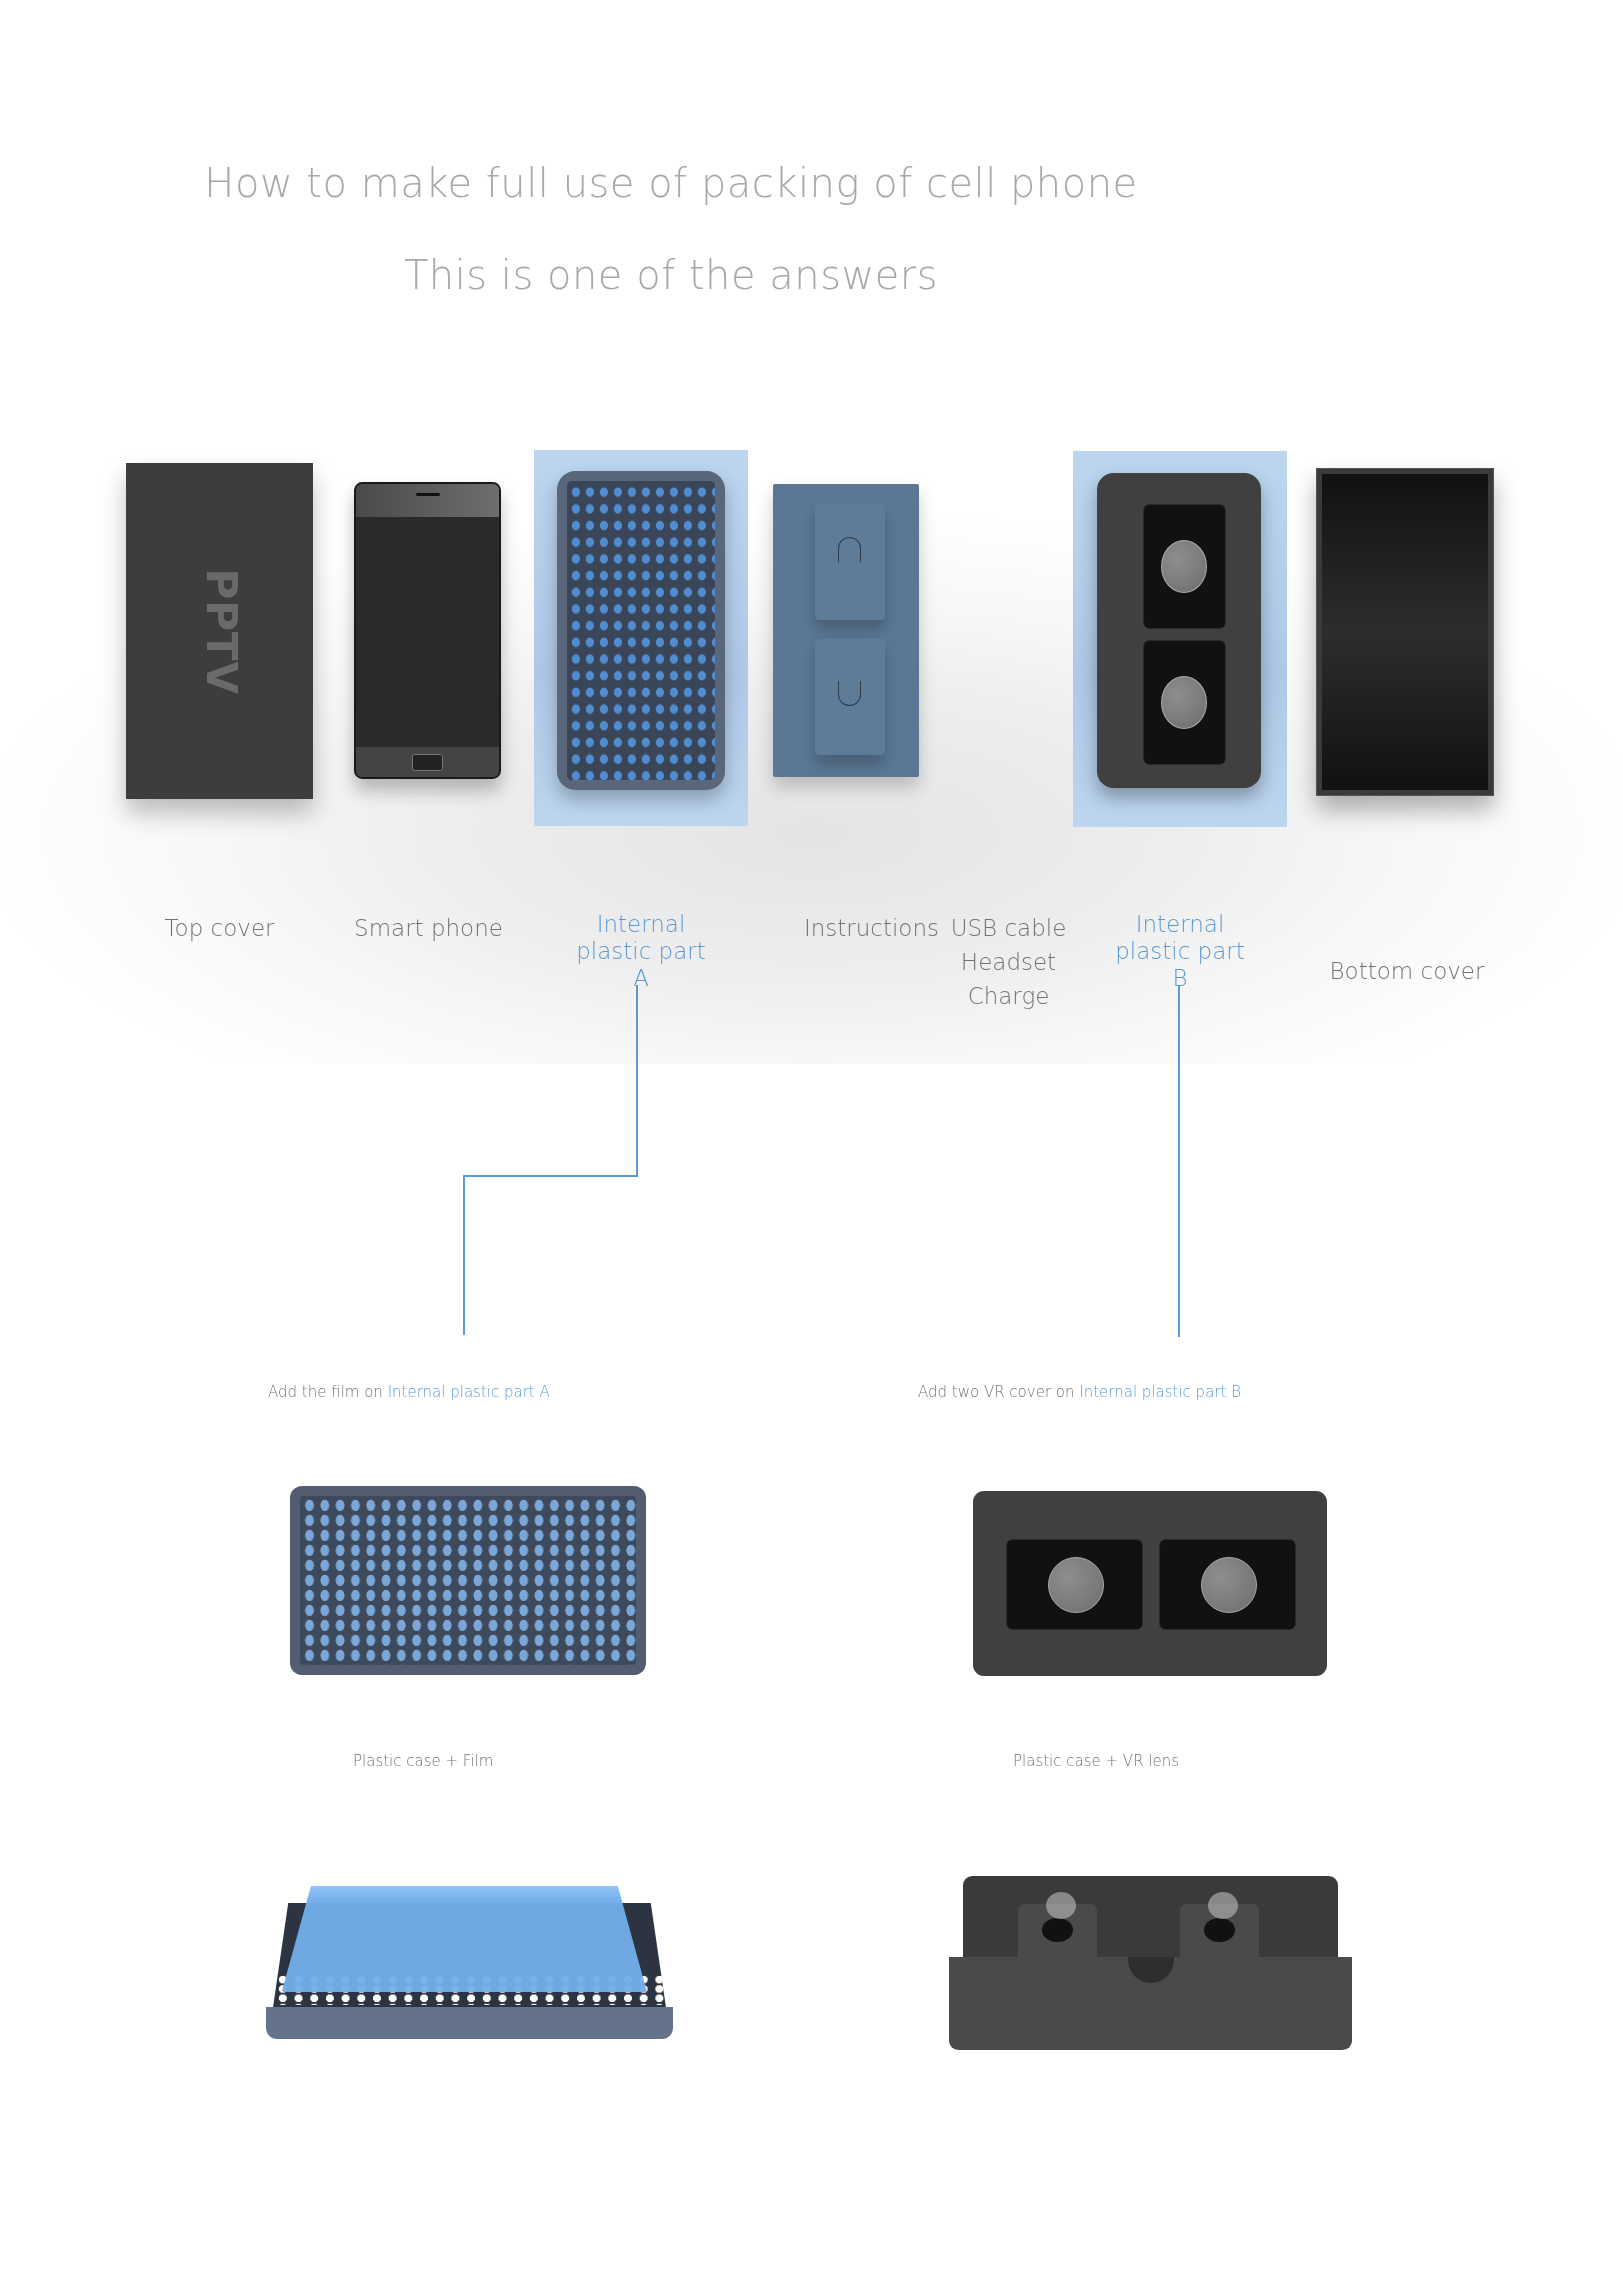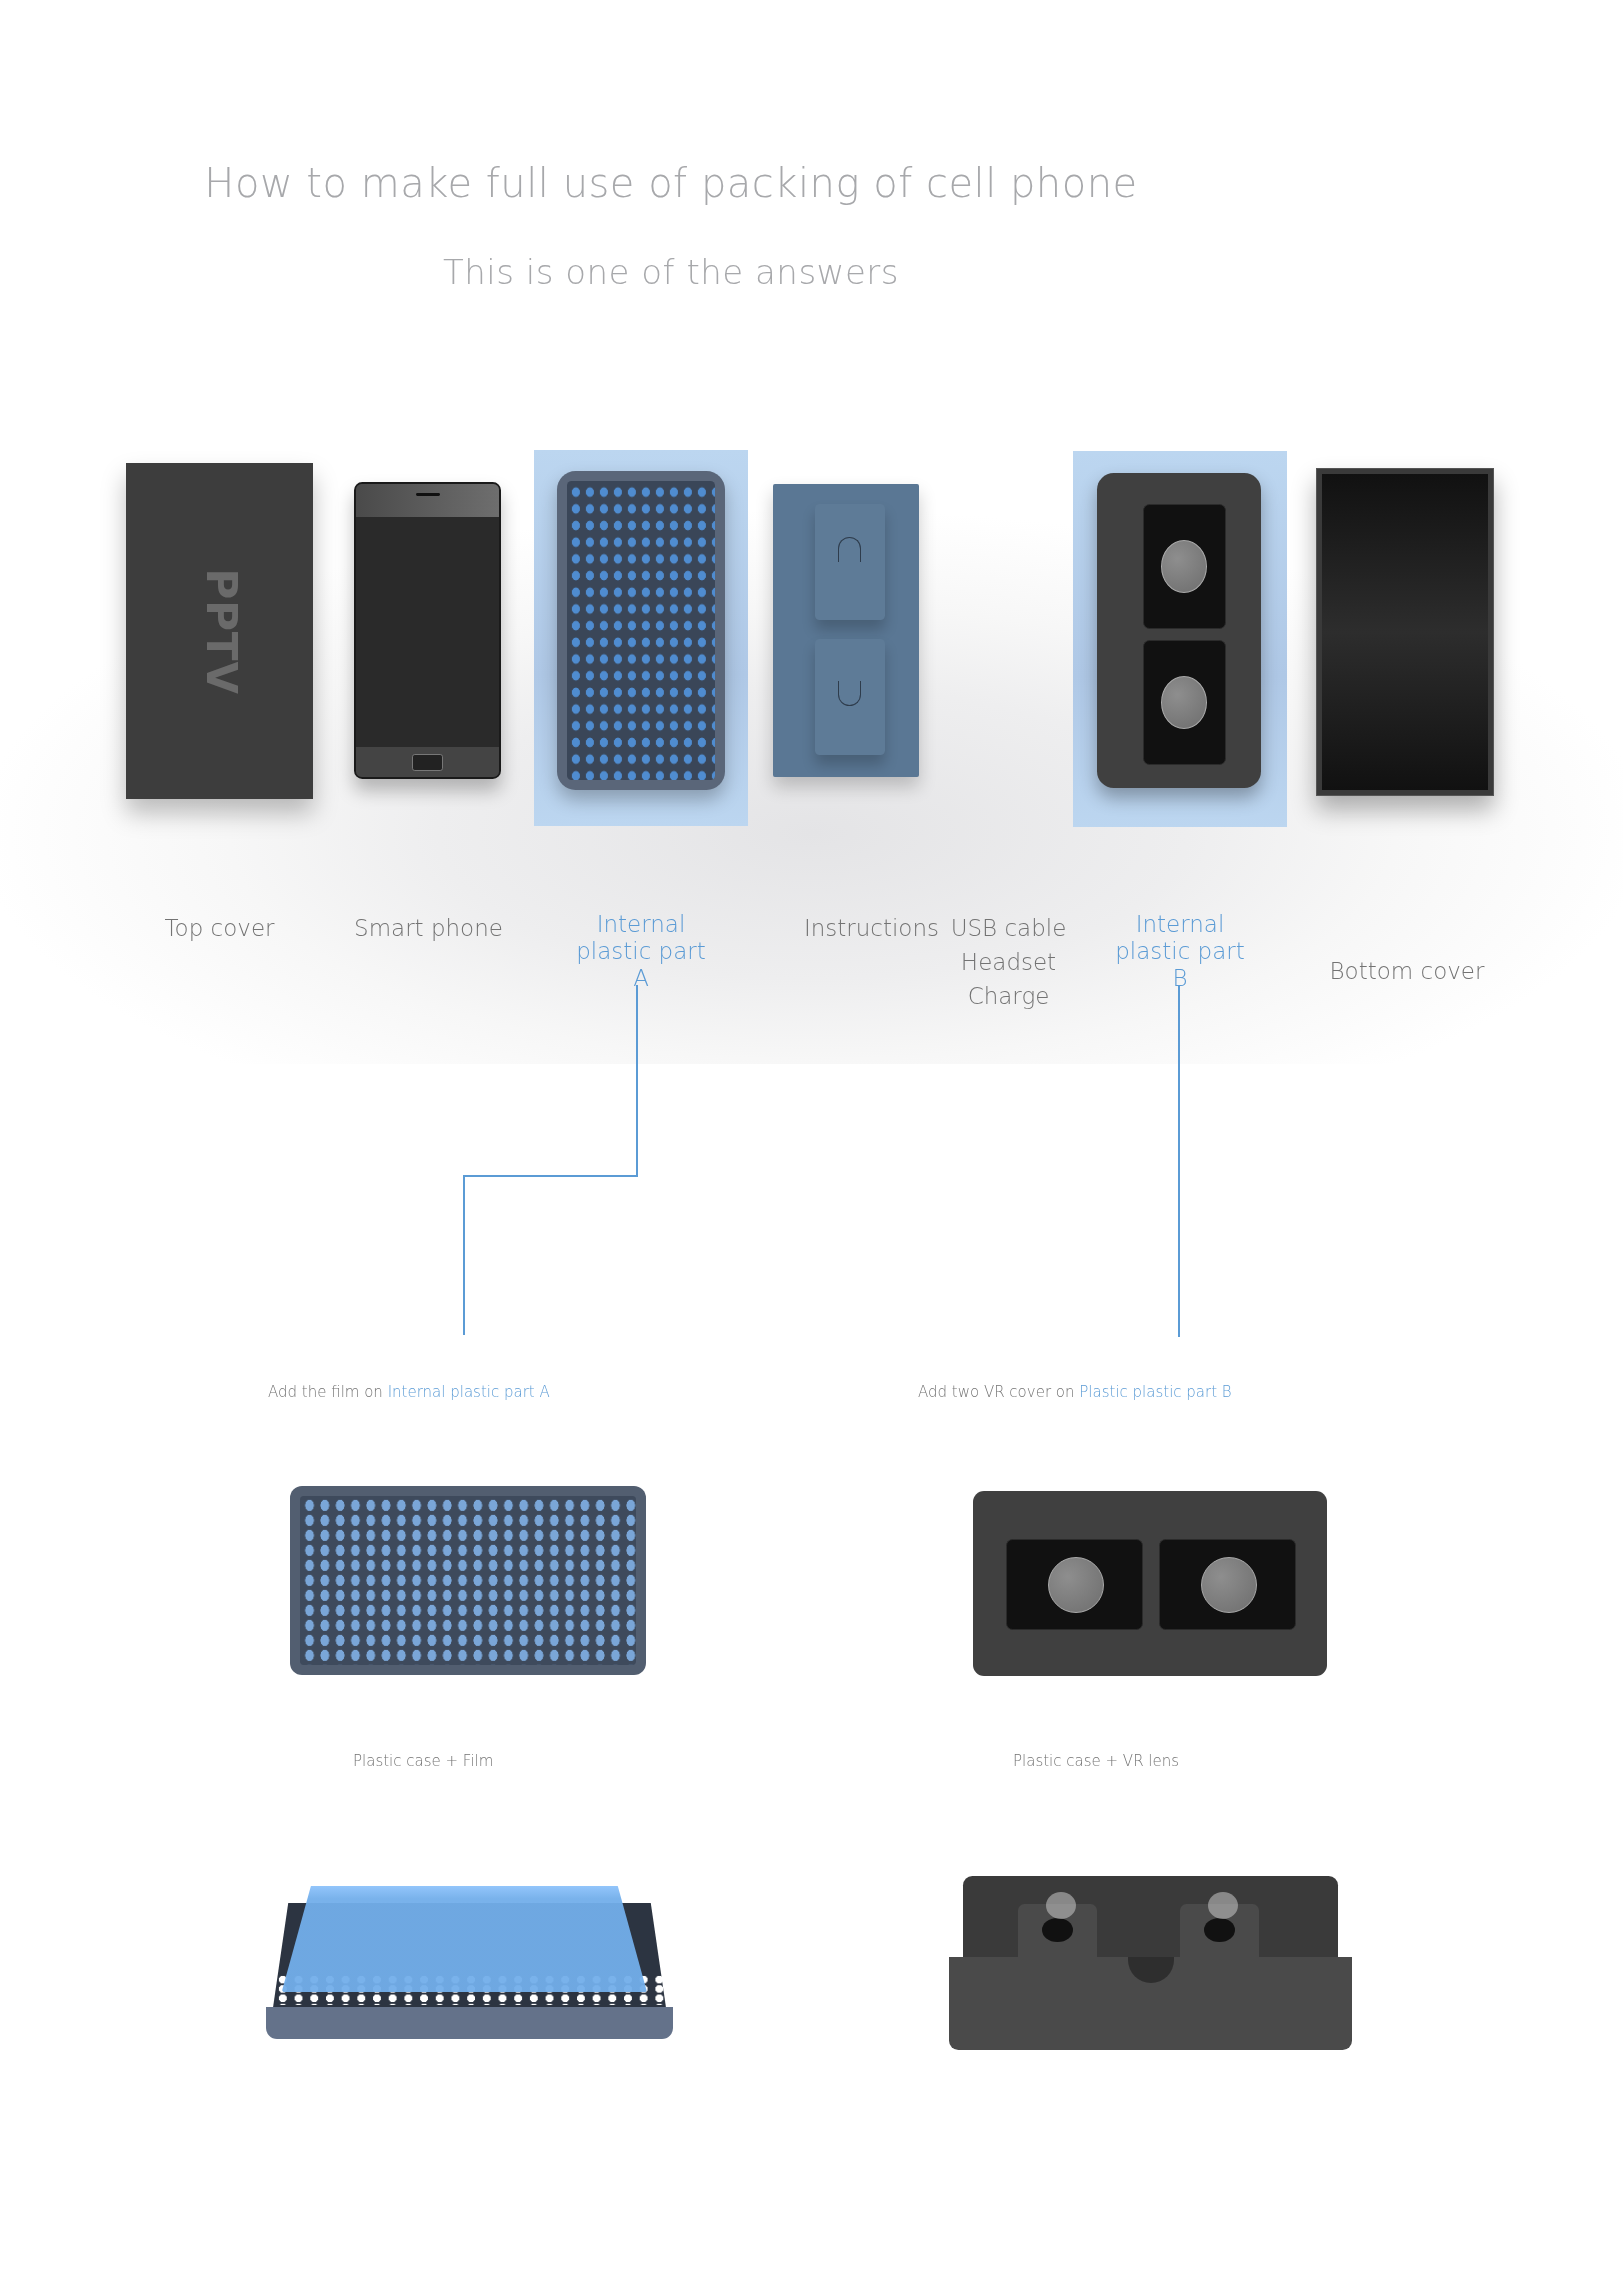--- a/index.html
+++ b/index.html
@@ -8,21 +8,21 @@
     background:#ffffff;
     font-family:"DejaVu Sans", "Liberation Sans", sans-serif;
   }
   .abs { position:absolute; }
   .bgshade {
     position:absolute; left:0; top:324px; width:1623px; height:740px;
     background: radial-gradient(ellipse 833px 324px at 812px 509px, #e4e4e6 0%, #eeeeef 45%, #f7f7f7 70%, #ffffff 100%);
   }
   .title { position:absolute; left:0; width:1342px; text-align:center; color:#a7a8ab; font-weight:200; letter-spacing:0.5px; }
   .t1 { top:160px; font-size:40px; }
-  .t2 { top:252px; font-size:34px; }
+  .t2 { top:252px; font-size:40px; }
   .label { position:absolute; text-align:center; color:#737373; font-size:23px; line-height:34px; font-weight:300;margin-top:35px; }
   .label.accent { color:#5b9bd5; }
   .caption { position:absolute; font-size:15px; color:#737373; font-weight:300; white-space:nowrap; }
   .caption .hl { color:#5b9bd5; }
 
   .highlight { position:absolute; background:linear-gradient(180deg,#bcd6f0 0%, #afc8e6 60%, #bcd6f0 100%); }
 
   .topcover { background:#3d3d3d; box-shadow: 0 14px 23px rgba(0,0,0,.25); }
   .logo { position:absolute; color:#6a6a6a; font-weight:bold; font-size:42px; letter-spacing:0.9px; transform:rotate(90deg); transform-origin:center; }
 
@@ -155,21 +155,21 @@
 <div class="label" style="left:1296px; top:919px; width:222px;">
   <div>Bottom cover</div>
 </div>
 
 <div class="vline" style="left:636px; top:985px; height:192px;"></div>
 <div class="hline" style="left:463px; top:1175px; width:175px;"></div>
 <div class="vline" style="left:463px; top:1175px; height:160px;"></div>
 <div class="vline" style="left:1178px; top:985px; height:352px;"></div>
 
 <div class="caption" style="left:268px; top:1383px;"><span>Add the film on </span><span class="hl">Internal plastic part A</span></div>
-<div class="caption" style="left:918px; top:1383px;"><span>Add two VR cover on </span><span class="hl">Plastic plastic part B</span></div>
+<div class="caption" style="left:918px; top:1383px;"><span>Add two VR cover on </span><span class="hl">Internal plastic part B</span></div>
 
 <div class="abs trayA2" style="left:290px; top:1486px; width:356px; height:189px;">
   <div class="inner"></div>
 </div>
 <div class="abs trayB2" style="left:973px; top:1491px; width:354px; height:185px;">
   <div class="cup" style="left:33px; top:48px; width:137px; height:91px;">
     <div class="lens" style="left:41px; top:16.7px; width:54px; height:54px;"></div>
   </div>
   <div class="cup" style="left:186px; top:48px; width:137px; height:91px;">
     <div class="lens" style="left:41px; top:16.7px; width:54px; height:54px;"></div>

